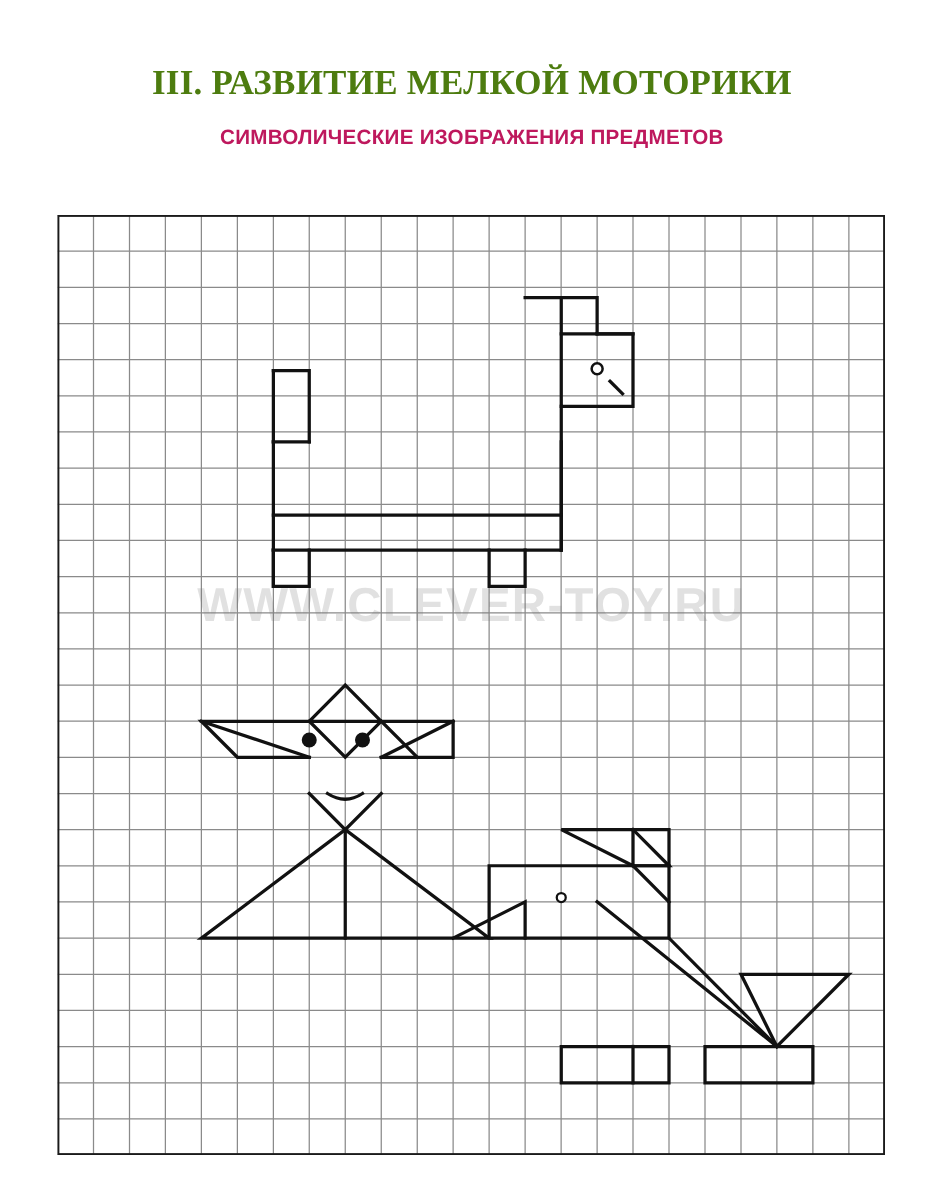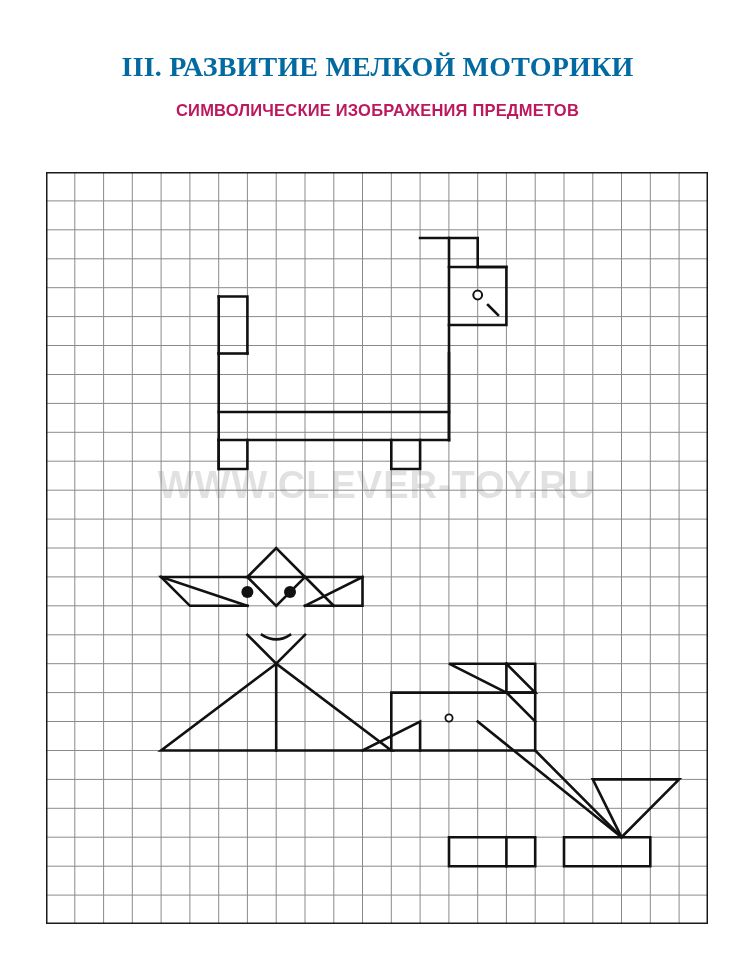--- a/index.html
+++ b/index.html
@@ -19,21 +19,21 @@
     height: 960px;
     position: relative;
     background: #ffffff;
   }
   .title {
     text-align: center;
     font-family: "Liberation Serif", serif;
     font-weight: bold;
     font-size: 28px;
     letter-spacing: 0.2px;
-    color: #0369a1;
+    color: #4d7c0f;
     margin: 0;
     padding-top: 52px;
     line-height: 1.1;
   }
   .subtitle {
     text-align: center;
     font-family: "Liberation Sans", sans-serif;
     font-weight: bold;
     font-size: 16.5px;
     letter-spacing: 0.2px;

